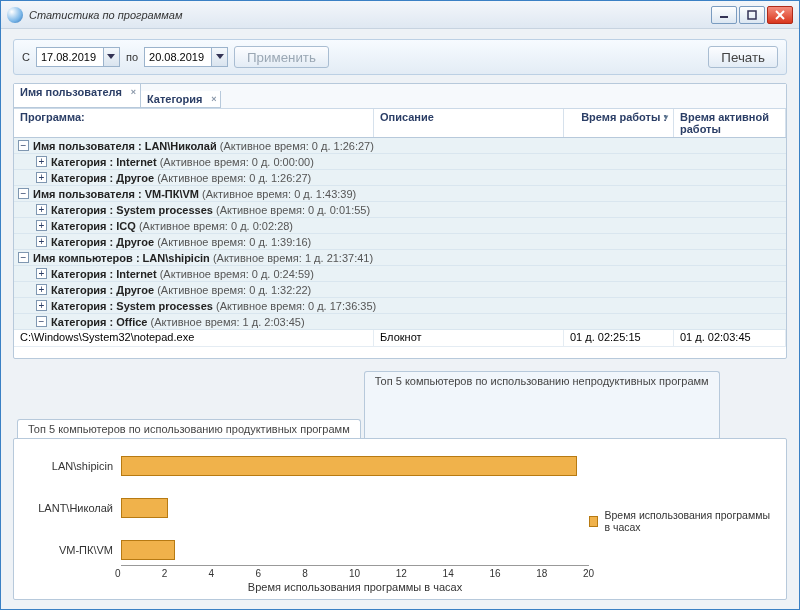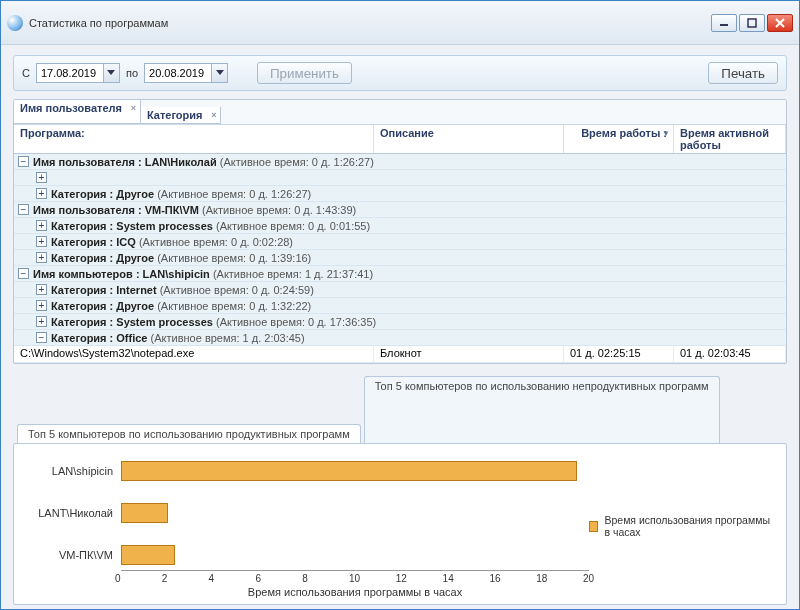--- a/index.html
+++ b/index.html
@@ -1,37 +1,37 @@
 <!DOCTYPE html>
 <html><head>
 <meta charset="utf-8">
 <style>
   * { box-sizing: border-box; }
   html, body { margin: 0; padding: 0; font-family: Tahoma, Arial, sans-serif; font-size: 11px; }
   body { background: #fff; width: 800px; height: 610px; overflow: hidden; }
 
   .window { width: 800px; height: 610px; border: 1px solid #3a80c4; background: #eef2f6; display: flex; flex-direction: column; }
-  .titlebar { height: 44px; background: linear-gradient(#f3f6fa,#dfe8f2); display: flex; align-items: center; padding: 0 6px; border-bottom: 1px solid #c7d3e0; }
+  .titlebar { height: 28px; background: linear-gradient(#f3f6fa,#dfe8f2); display: flex; align-items: center; padding: 0 6px; border-bottom: 1px solid #c7d3e0; font-style: italic; }
   .titlebar .app-icon { width: 16px; height: 16px; margin-right: 6px; background: radial-gradient(circle at 30% 30%, #fff, #7ab6e8 60%, #2a6bb0); border-radius: 50%; }
   .titlebar .title { flex: 1; color: #333; }
   .titlebar .win-btns { display: flex; gap: 2px; }
   .titlebar .win-btn { width: 26px; height: 18px; border: 1px solid #7a9cc0; background: linear-gradient(#fdfefe,#dce7f2); border-radius: 2px; display: flex; align-items: center; justify-content: center; color:#335; }
   .titlebar .win-btn.close { background: linear-gradient(#f48d7c,#d9361d); border-color:#b02a18; color:#fff; }
   .titlebar .win-btn svg { display:block; }
 
   .client { flex: 1; padding: 10px 12px 8px; display: flex; flex-direction: column; gap: 8px; overflow: hidden; }
 
   .toolbar { background: linear-gradient(#f7fbff,#e3ecf5); border: 1px solid #bcd0e4; border-radius: 3px; padding: 6px 8px; display: flex; align-items: center; gap: 6px; }
   .toolbar .spacer { flex: 1; }
   .toolbar label { color:#333; }
   .date-field { display:flex; align-items:center; border:1px solid #9bb3cc; background:#fff; height:20px; }
   .date-field input { border:none; outline:none; width:66px; font:inherit; padding:0 4px; }
   .date-field .dd { width:16px; height:18px; border-left:1px solid #9bb3cc; background:linear-gradient(#f4f8fc,#d9e4ef); display:flex; align-items:center; justify-content:center; }
   .btn { height:22px; padding:0 12px; border:1px solid #a9bdd2; background:linear-gradient(#fcfdff,#e3ecf5); border-radius:3px; color:#444; cursor:pointer; }
-  .btn:disabled { color:#9aa7b4;margin-left:23px; }
+  .btn:disabled { color:#9aa7b4; }
 
   .grid-panel { background:#fff; border:1px solid #b7c9db; border-radius:2px; display:flex; flex-direction:column; height:276px; }
   .group-row { display:flex; border-bottom:1px solid #cbd9e7; background:#f6f9fc; }
   .group-tag { border:1px solid #b7c9db; border-top:none; border-left:none; background:#fff; padding:2px 18px 2px 6px; color:#2b3e66; font-weight:bold; position:relative; }
   .group-tag .x { position:absolute; right:4px; top:3px; color:#8896a8; font-size:9px; }
 
   .cols { display:flex; background:#fff; color:#2b3e66; font-weight:bold; border-bottom:1px solid #b7c9db; }
   .cols .col { padding:2px 6px; border-right:1px solid #d6e1ec; }
   .col.program { flex: 0 0 360px; }
   .col.desc { flex: 0 0 190px; }
@@ -138,20 +138,21 @@
         <div class="col work"><span>Время работы :</span><span class="sort">▼</span></div>
         <div class="col active">Время активной работы</div>
       </div>
       <div class="rows" id="rows">
           <div class="tree-row level1">
             <div class="toggle">−</div>
             <div class="label"><b>Имя пользователя : LAN\Николай</b> <span class="dim">(Активное время: 0 д. 1:26:27)</span></div>
           </div>
           <div class="tree-row level2">
             <div class="toggle">+</div>
+            <div class="label"><b>Категория : Internet</b> <span class="dim">(Активное время: 0 д. 0:00:00)</span></div>
           </div>
           <div class="tree-row level2">
             <div class="toggle">+</div>
             <div class="label"><b>Категория : Другое</b> <span class="dim">(Активное время: 0 д. 1:26:27)</span></div>
           </div>
           <div class="tree-row level1">
             <div class="toggle">−</div>
             <div class="label"><b>Имя пользователя : VM-ПК\VM</b> <span class="dim">(Активное время: 0 д. 1:43:39)</span></div>
           </div>
           <div class="tree-row level2">

